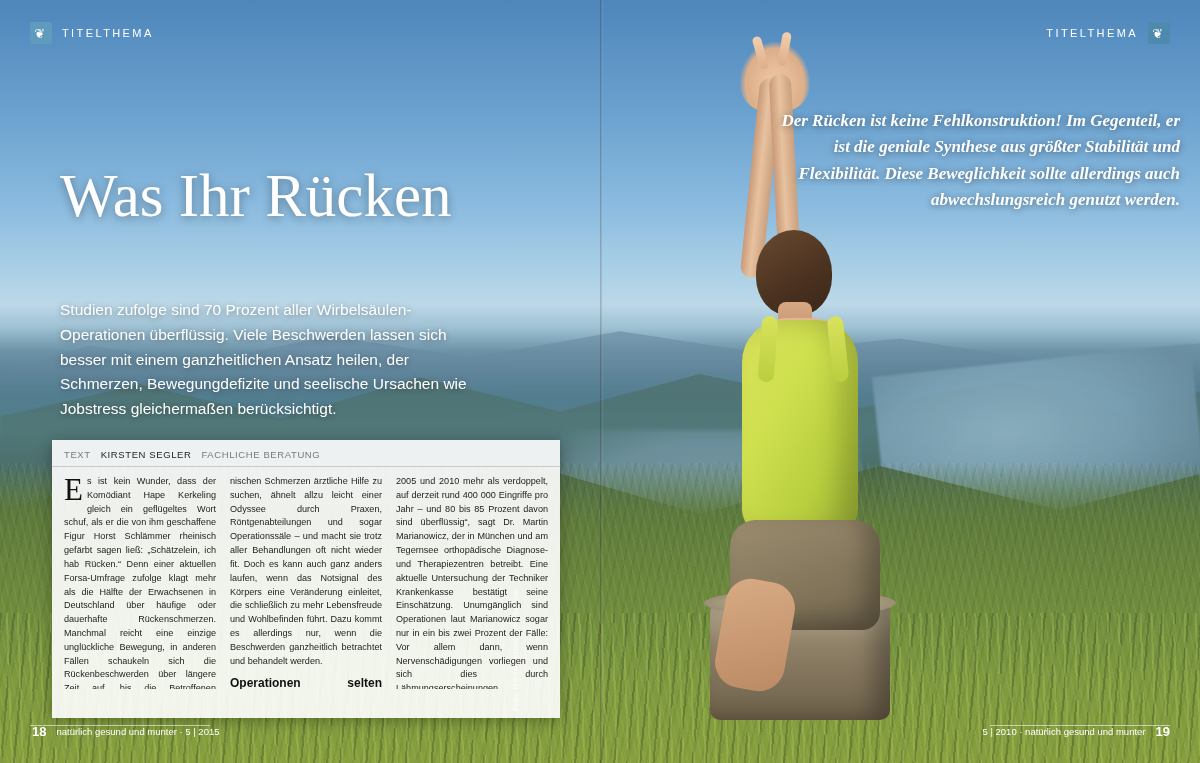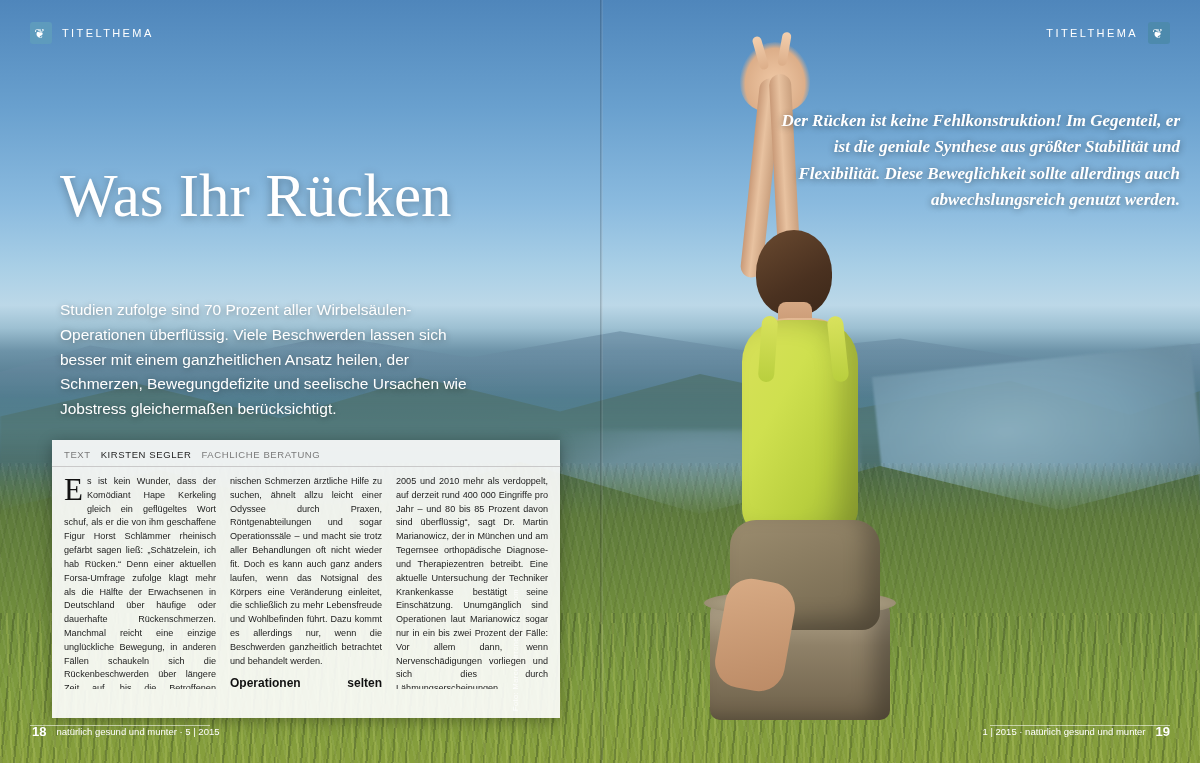--- a/index.html
+++ b/index.html
@@ -363,17 +363,17 @@
     </div>
   </div>
 
   <div class="rule left"></div>
   <div class="rule right"></div>
   <div class="footer left">
     <span class="folio">18</span>
     <span>natürlich gesund und munter · 5 | 2015</span>
   </div>
   <div class="footer right">
-    <span>1 | 2015 · natürlich gesund und munter</span>
+    <span>5 | 2010 · natürlich gesund und munter</span>
     <span class="folio">19</span>
   </div>
 
 </div>
 
 </body></html>

